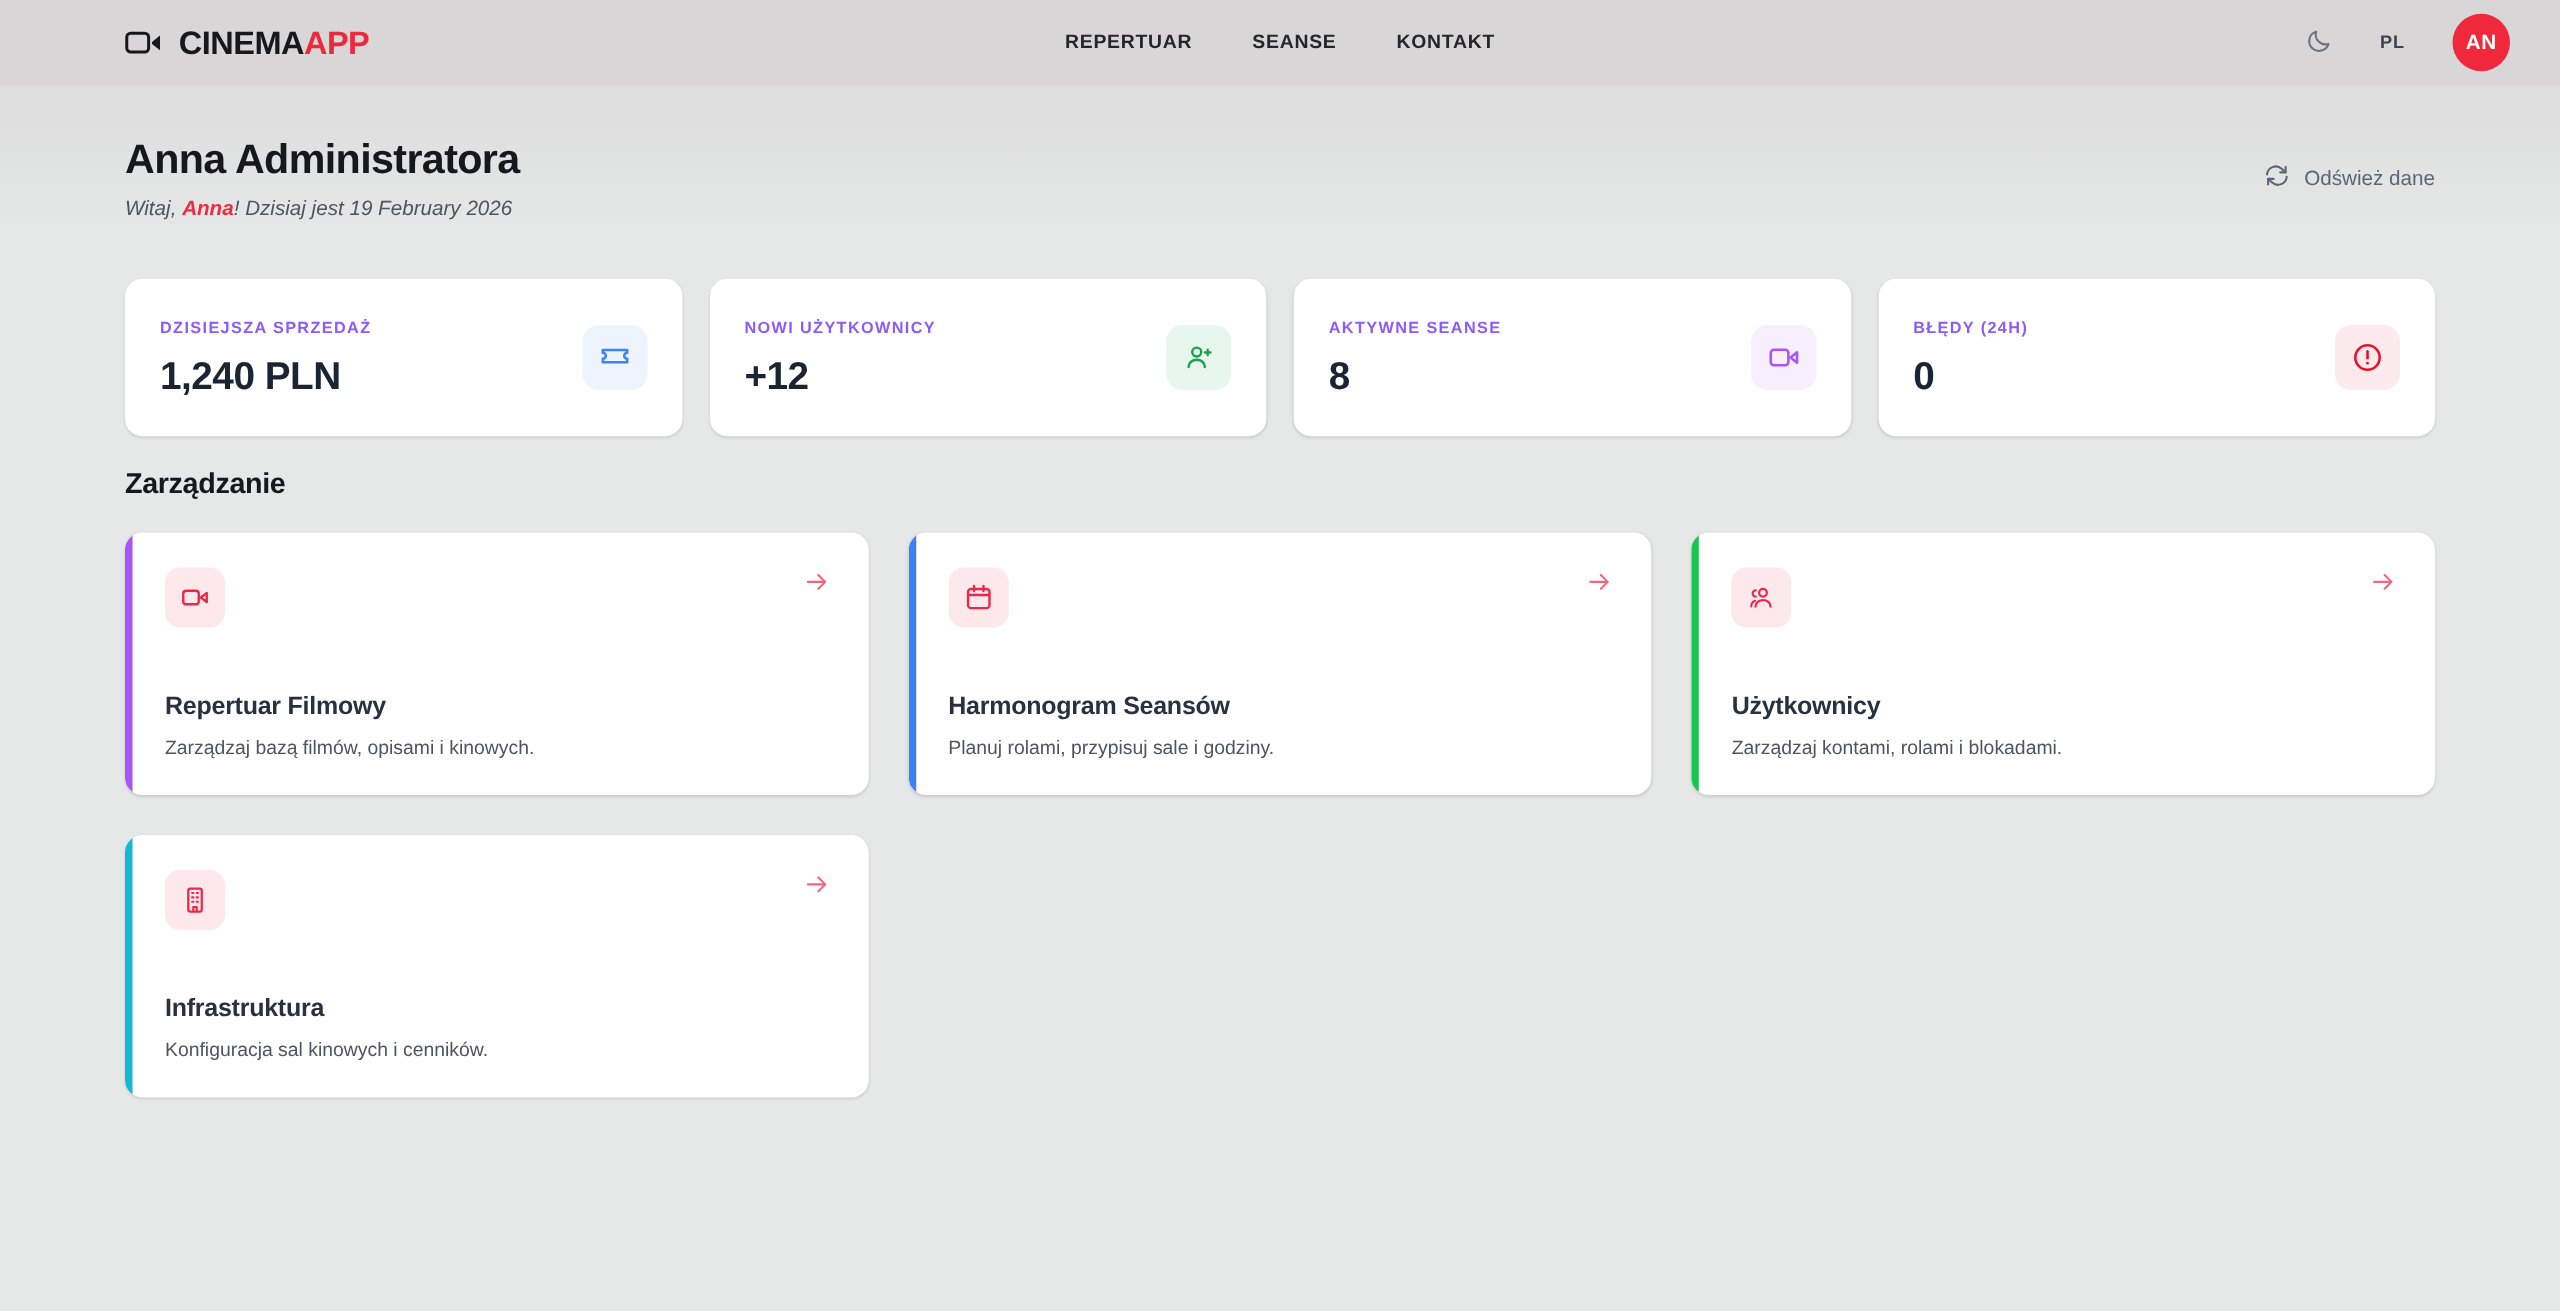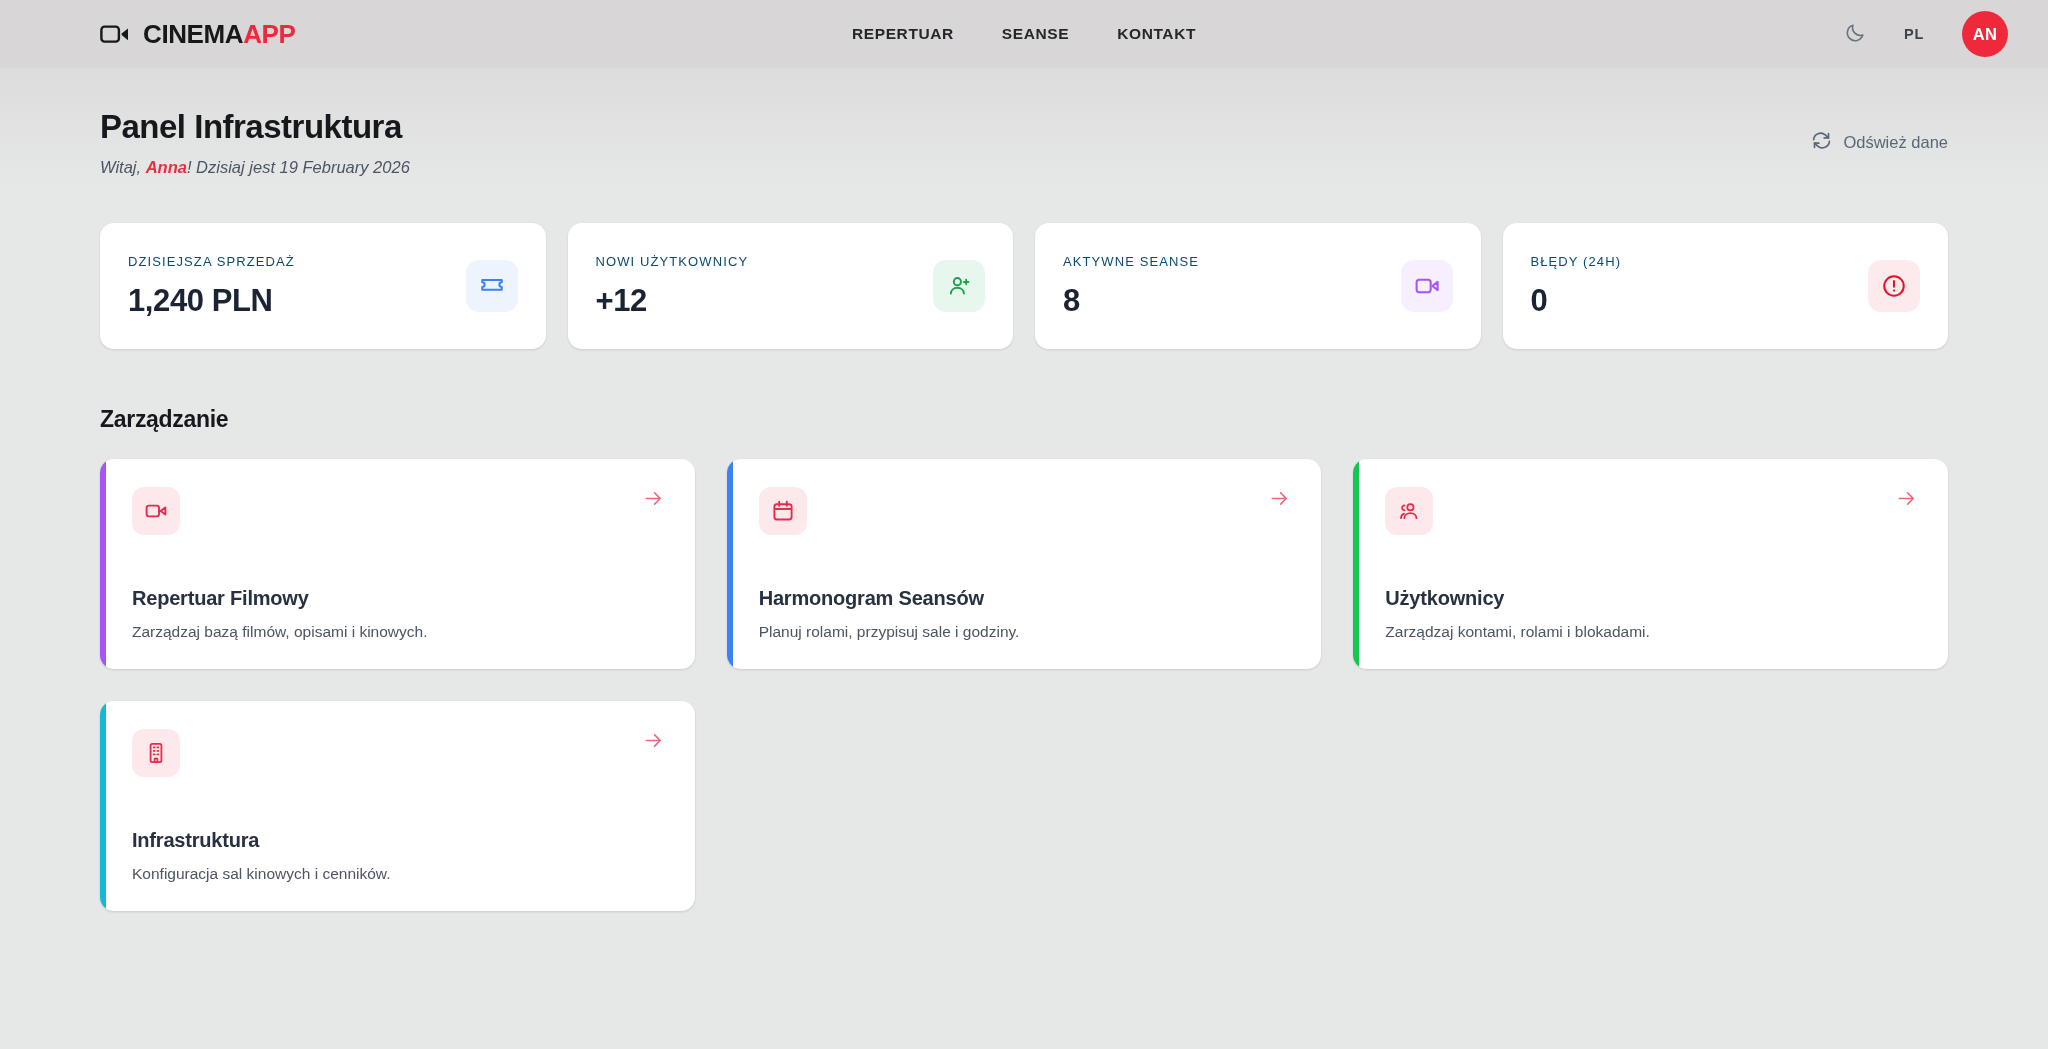--- a/index.html
+++ b/index.html
@@ -157,23 +157,23 @@
     border-radius: 14px;
     box-shadow: 0 1px 3px rgba(16,24,40,0.07), 0 1px 2px rgba(16,24,40,0.05);
     padding: 26px 28px;
     height: 126px;
     display: flex;
     align-items: center;
     justify-content: space-between;
   }
   .stat-label {
     font-size: 13px;
-    font-weight: 400;
+    font-weight: 700;
     letter-spacing: 1.1px;
-    color: #0c4a6e;
+    color: #8b5cf6;
     text-transform: uppercase;
   }
   .stat-value {
     margin-top: 14px;
     font-size: 31px;
     font-weight: 800;
     letter-spacing: -0.4px;
     color: #1b2433;
   }
   .stat-icon {
@@ -181,21 +181,21 @@
     height: 52px;
     border-radius: 13px;
     display: flex;
     align-items: center;
     justify-content: center;
     flex: none;
   }
 
   
   .section-title {
-    margin-top: 57px;
+    margin-top: 24px;
     font-size: 23px;
     font-weight: 800;
     letter-spacing: -0.3px;
     color: #15181c;
   }
 
   .mgmt-grid {
     display: grid;
     grid-template-columns: repeat(3, 1fr);
     gap: 32px;
@@ -280,21 +280,21 @@
     </button>
     <button class="lang-btn">PL</button>
     <div class="avatar">AN</div>
   </div>
 </header>
 
 <main class="page">
 
   <div class="page-head">
     <div>
-      <h1 class="page-title">Panel Infrastruktura</h1>
+      <h1 class="page-title">Anna Administratora</h1>
       <p class="page-sub"><span>Witaj, </span><span class="hl">Anna</span><span>! Dzisiaj jest 19 February 2026</span></p>
     </div>
 
     <button class="refresh-btn">
       <span>
         <svg width="21" height="21" viewBox="0 0 24 24" fill="none">
           <path d="M3 11a8 8 0 0 1 13.3-5.3L20 9" stroke="#5b6775" stroke-width="1.9" stroke-linecap="round" stroke-linejoin="round"></path>
           <path d="M20 4v5h-5" stroke="#5b6775" stroke-width="1.9" stroke-linecap="round" stroke-linejoin="round"></path>
           <path d="M21 13a8 8 0 0 1-13.3 5.3L4 15" stroke="#5b6775" stroke-width="1.9" stroke-linecap="round" stroke-linejoin="round"></path>
           <path d="M4 20v-5h5" stroke="#5b6775" stroke-width="1.9" stroke-linecap="round" stroke-linejoin="round"></path>

